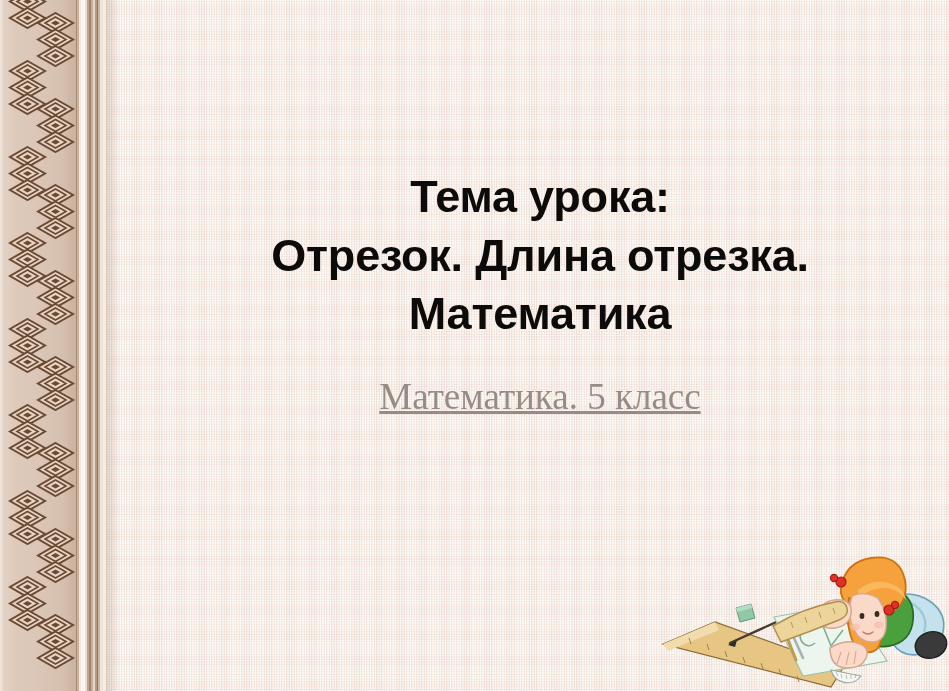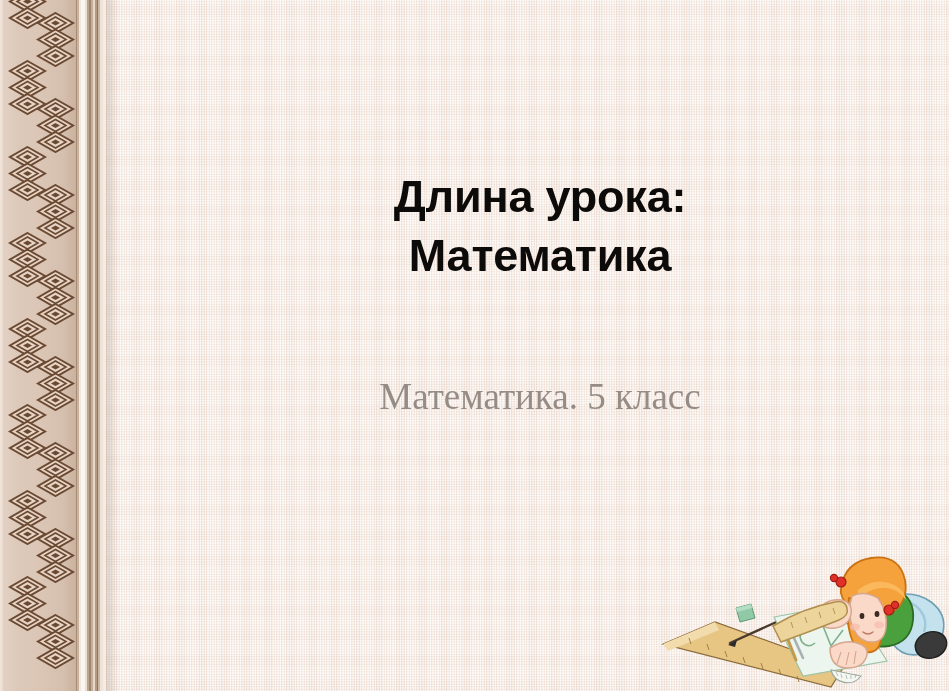--- a/index.html
+++ b/index.html
@@ -134,20 +134,21 @@
     left: 170px;
     top: 375px;
     width: 740px;
     text-align: center;
     margin: 0;
     font-family: "Liberation Serif", serif;
     font-size: 37px;
     line-height: 1.2;
     color: #968c86;
     z-index: 4;
+    text-decoration: underline;
   }
 
   
   .illustration {
     position: absolute;
     left: 655px;
     top: 548px;
     width: 294px;
     height: 143px;
     z-index: 4;
@@ -374,21 +375,22 @@
             </svg>
           </div>
         </div>
     </div>
     <div class="lb-strips"></div>
   </div>
   <div class="lb-shadow"></div>
 
   <div class="title-block">
     <h1 class="title">
-      <span class="tline">Длина урока:</span>
+      <span class="tline">Тема урока:</span>
+      <span class="tline">Отрезок. Длина отрезка.</span>
       <span class="tline">Математика</span>
     </h1>
   </div>
 
   <p class="subtitle">Математика. 5 класс</p>
 
   <div class="illustration">
     <svg viewBox="0 0 294 143" xmlns="http://www.w3.org/2000/svg">
       <g>
         <polygon points="8,96 60,74 188,120 176,139" fill="#e7c583" stroke="#8a6a3a" stroke-width="1.2"></polygon>

